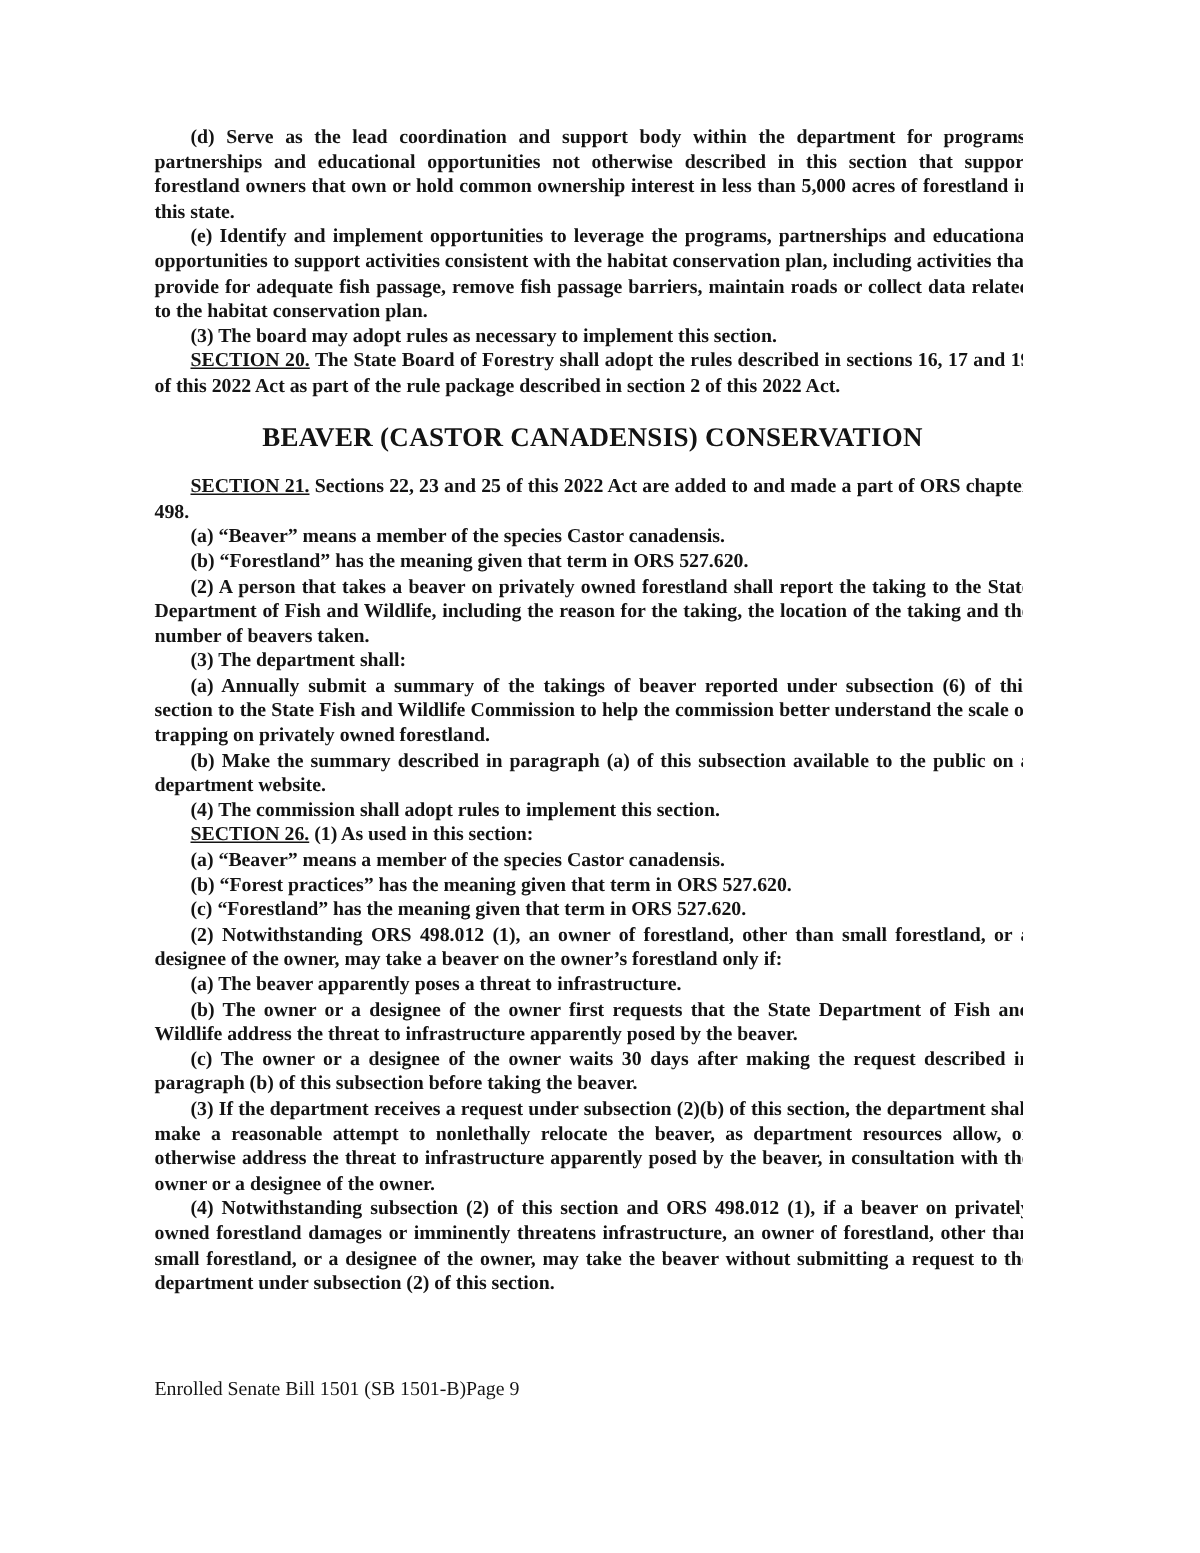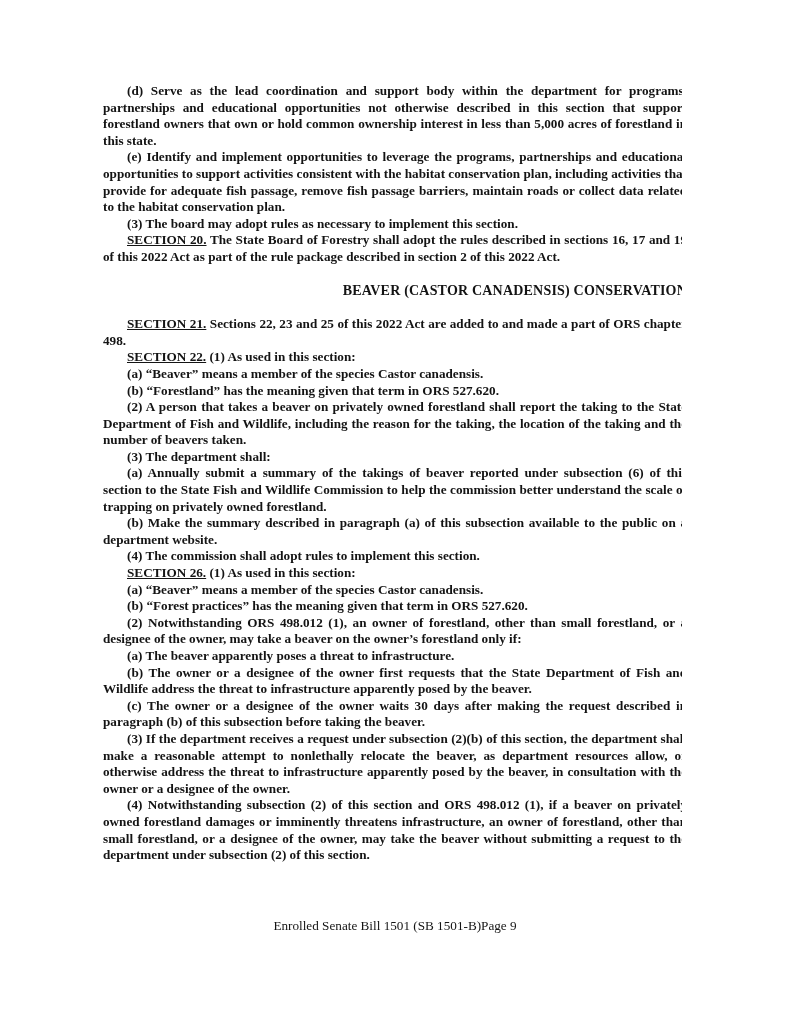--- a/index.html
+++ b/index.html
@@ -29,34 +29,34 @@
     -webkit-hyphens: auto;
   }
   .para {
     margin: 0;
     text-indent: 24px;
   }
   .section-label {
     text-decoration: underline;
   }
   .doc-heading {
-    text-align: right;
+    text-align: center;
     text-indent: 0;
-    font-size: 14px;
+    font-size: 18px;
     font-weight: bold;
     margin: 17px 0 17px 0;
     letter-spacing: 0.2px;
   }
   .footer {
     position: absolute;
     left: 103px;
     top: 918px;
     width: 584px;
     display: flex;
-    justify-content: center;
+    justify-content: flex-start;
     font-size: 13.2px;
     font-weight: normal;
     color: #141414;
   }
 </style>
 </head>
 <body>
 
 <div class="page">
 
@@ -66,31 +66,31 @@
         <p class="para">(d) Serve as the lead coordination and support body within the department for programs, partnerships and educational opportunities not otherwise described in this section that support forestland owners that own or hold common ownership interest in less than 5,000 acres of forestland in this state.</p>
         <p class="para">(e) Identify and implement opportunities to leverage the programs, partnerships and educational opportunities to support activities consistent with the habitat conservation plan, including activities that provide for adequate fish passage, remove fish passage barriers, maintain roads or collect data related to the habitat conservation plan.</p>
         <p class="para">(3) The board may adopt rules as necessary to implement this section.</p>
         <p class="para"><span class="section-label">SECTION 20.</span> The State Board of Forestry shall adopt the rules described in sections 16, 17 and 19 of this 2022 Act as part of the rule package described in section 2 of this 2022 Act.</p>
       </div>
 
     <h2 class="doc-heading">BEAVER (CASTOR CANADENSIS) CONSERVATION</h2>
 
     <div>
         <p class="para"><span class="section-label">SECTION 21.</span> Sections 22, 23 and 25 of this 2022 Act are added to and made a part of ORS chapter 498.</p>
-        <p class="para"><span class="section-label">SECTION 22.</span> (1) As used in this section:</p>
         <p class="para">(a) “Beaver” means a member of the species Castor canadensis.</p>
         <p class="para">(b) “Forestland” has the meaning given that term in ORS 527.620.</p>
         <p class="para">(2) A person that takes a beaver on privately owned forestland shall report the taking to the State Department of Fish and Wildlife, including the reason for the taking, the location of the taking and the number of beavers taken.</p>
         <p class="para">(3) The department shall:</p>
         <p class="para">(a) Annually submit a summary of the takings of beaver reported under subsection (6) of this section to the State Fish and Wildlife Commission to help the commission better understand the scale of trapping on privately owned forestland.</p>
         <p class="para">(b) Make the summary described in paragraph (a) of this subsection available to the public on a department website.</p>
         <p class="para">(4) The commission shall adopt rules to implement this section.</p>
         <p class="para"><span class="section-label">SECTION 26.</span> (1) As used in this section:</p>
         <p class="para">(a) “Beaver” means a member of the species Castor canadensis.</p>
         <p class="para">(b) “Forest practices” has the meaning given that term in ORS 527.620.</p>
+        <p class="para">(c) “Forestland” has the meaning given that term in ORS 527.620.</p>
         <p class="para">(2) Notwithstanding ORS 498.012 (1), an owner of forestland, other than small forestland, or a designee of the owner, may take a beaver on the owner’s forestland only if:</p>
         <p class="para">(a) The beaver apparently poses a threat to infrastructure.</p>
         <p class="para">(b) The owner or a designee of the owner first requests that the State Department of Fish and Wildlife address the threat to infrastructure apparently posed by the beaver.</p>
         <p class="para">(c) The owner or a designee of the owner waits 30 days after making the request described in paragraph (b) of this subsection before taking the beaver.</p>
         <p class="para">(3) If the department receives a request under subsection (2)(b) of this section, the department shall make a reasonable attempt to nonlethally relocate the beaver, as department resources allow, or otherwise address the threat to infrastructure apparently posed by the beaver, in consultation with the owner or a designee of the owner.</p>
         <p class="para">(4) Notwithstanding subsection (2) of this section and ORS 498.012 (1), if a beaver on privately owned forestland damages or imminently threatens infrastructure, an owner of forestland, other than small forestland, or a designee of the owner, may take the beaver without submitting a request to the department under subsection (2) of this section.</p>
       </div>
 
   </div>
 

